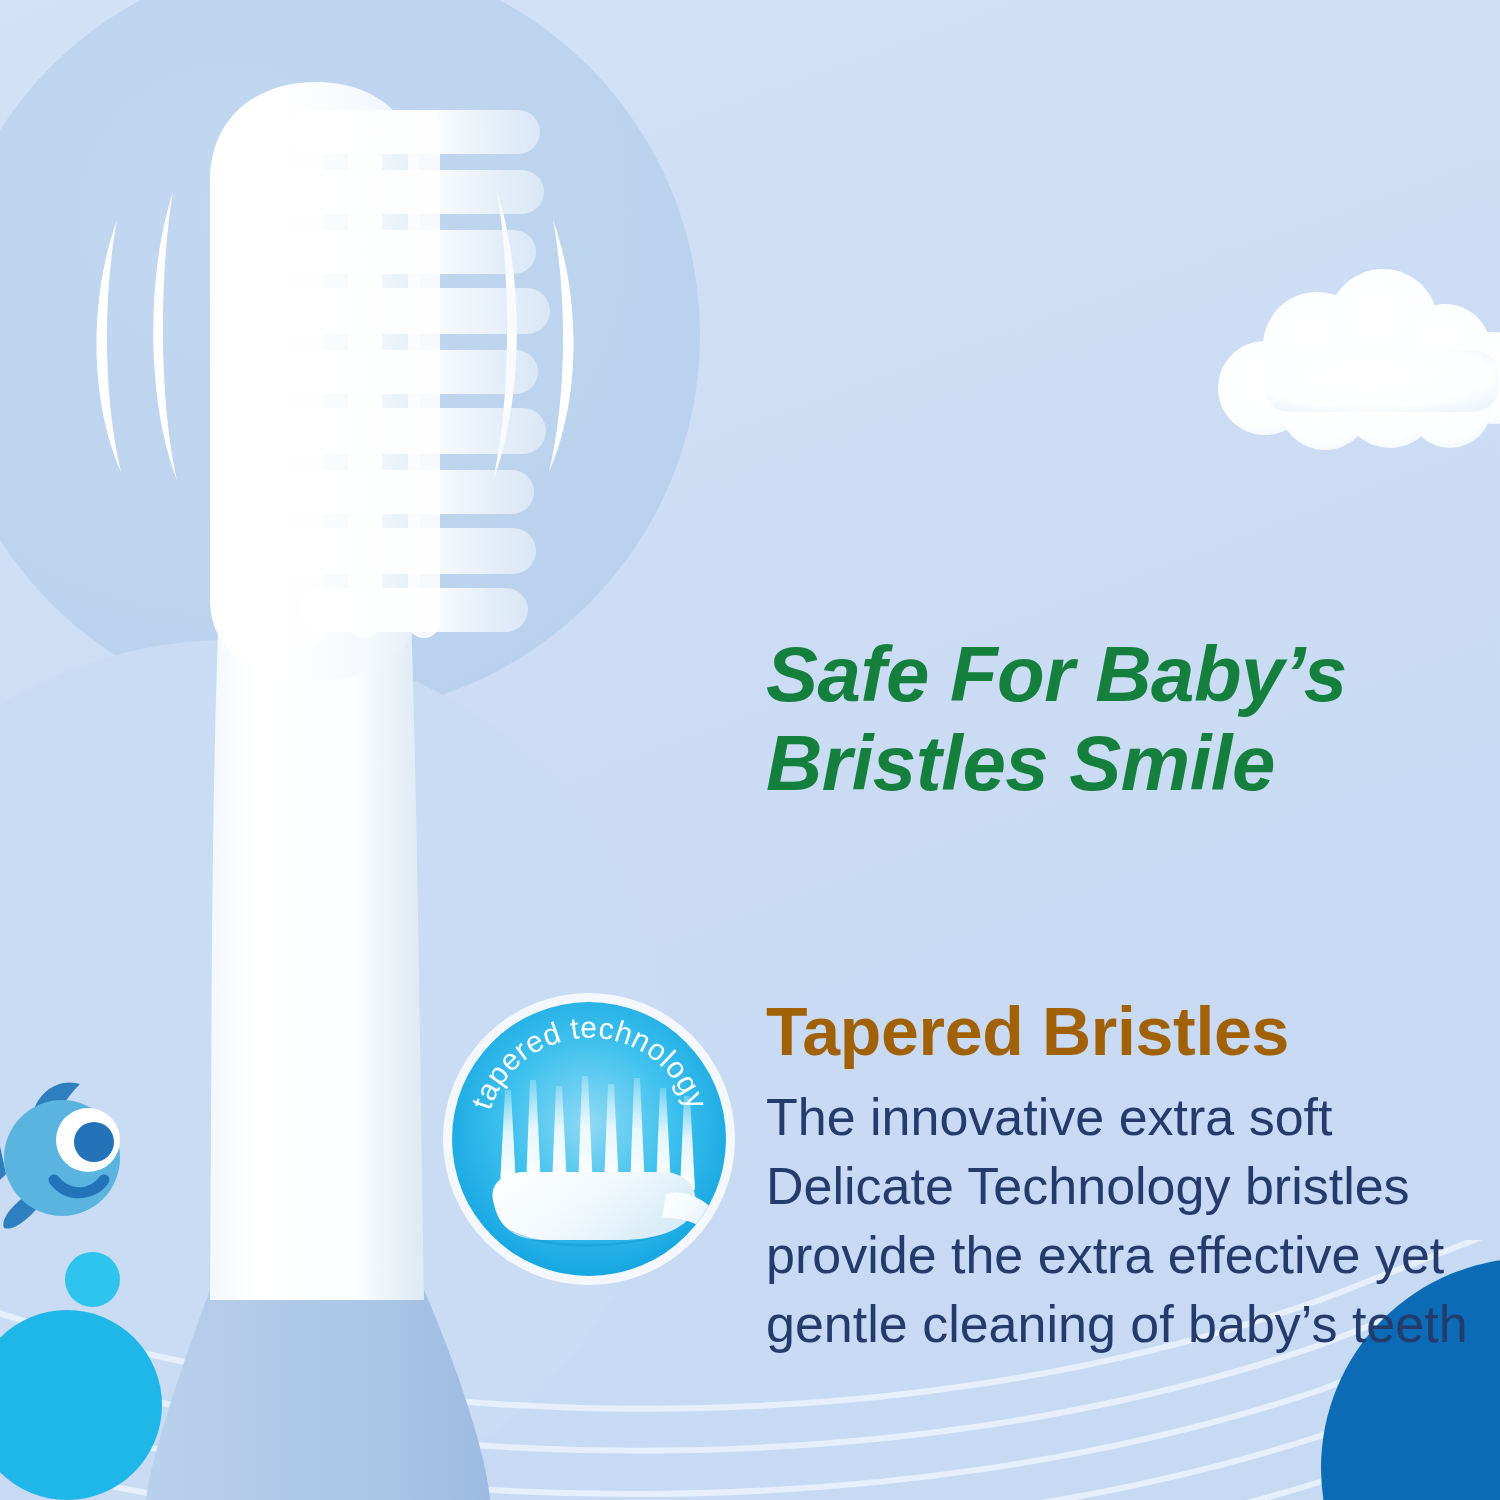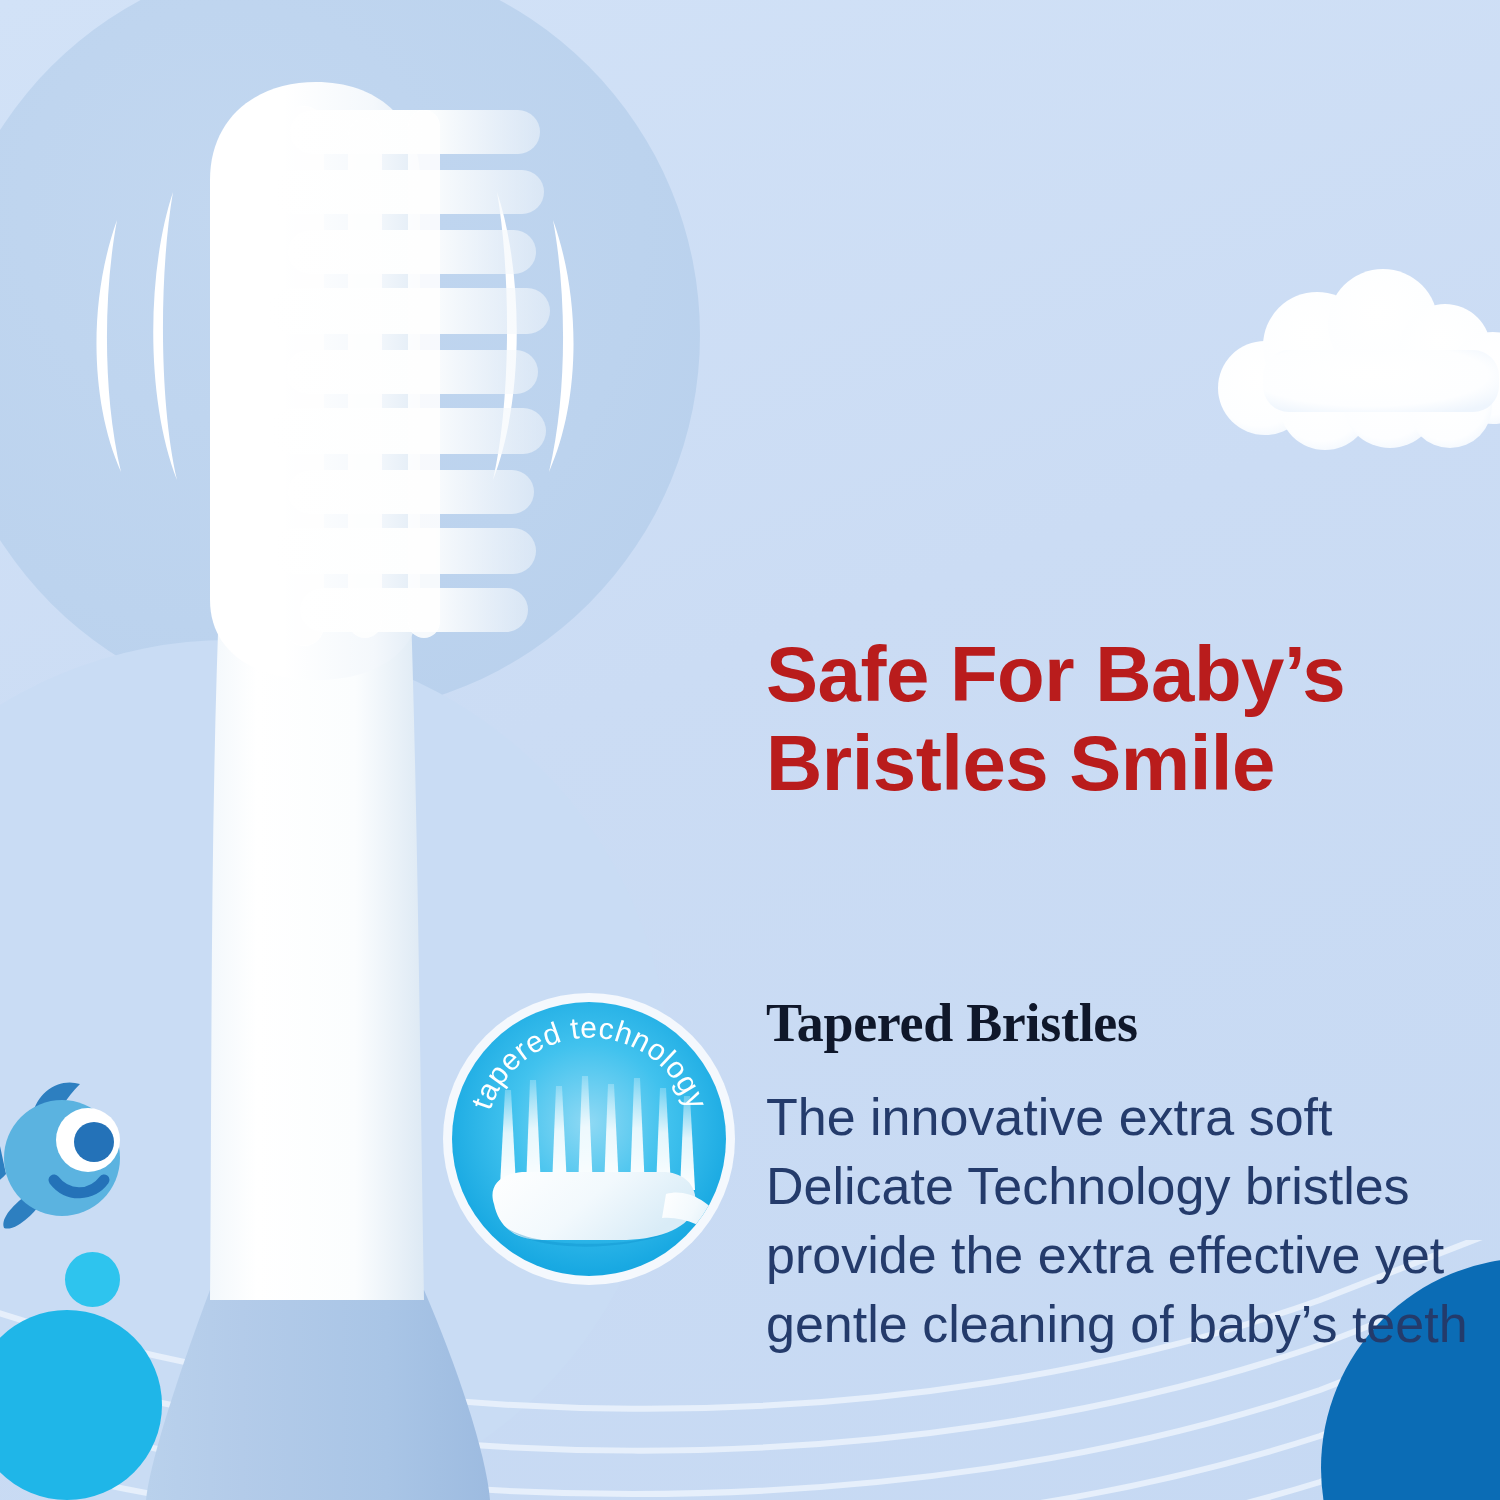--- a/index.html
+++ b/index.html
@@ -116,36 +116,36 @@
     height: 380px;
     pointer-events: none;
   }
 
   
   .headline {
     position: absolute;
     left: 766px;
     top: 630px;
     width: 700px;
-    color: #b91c1c;
+    color: #15803d;
     font-size: 78px;
     line-height: 1.14;
     font-weight: bold;
     letter-spacing: -0.5px;
+    font-style: italic;
   }
   .feature-title {
     position: absolute;
     left: 766px;
     top: 992px;
     width: 660px;
-    color: #0f172a;
-    font-size: 54px;
+    color: #a16207;
+    font-size: 68px;
     font-weight: bold;
     letter-spacing: -0.3px;
-    font-family: Liberation Serif, serif;
   }
   .feature-body {
     position: absolute;
     left: 766px;
     top: 1083px;
     width: 620px;
     color: #243b6b;
     font-size: 52px;
     line-height: 1.33;
     font-weight: normal;

